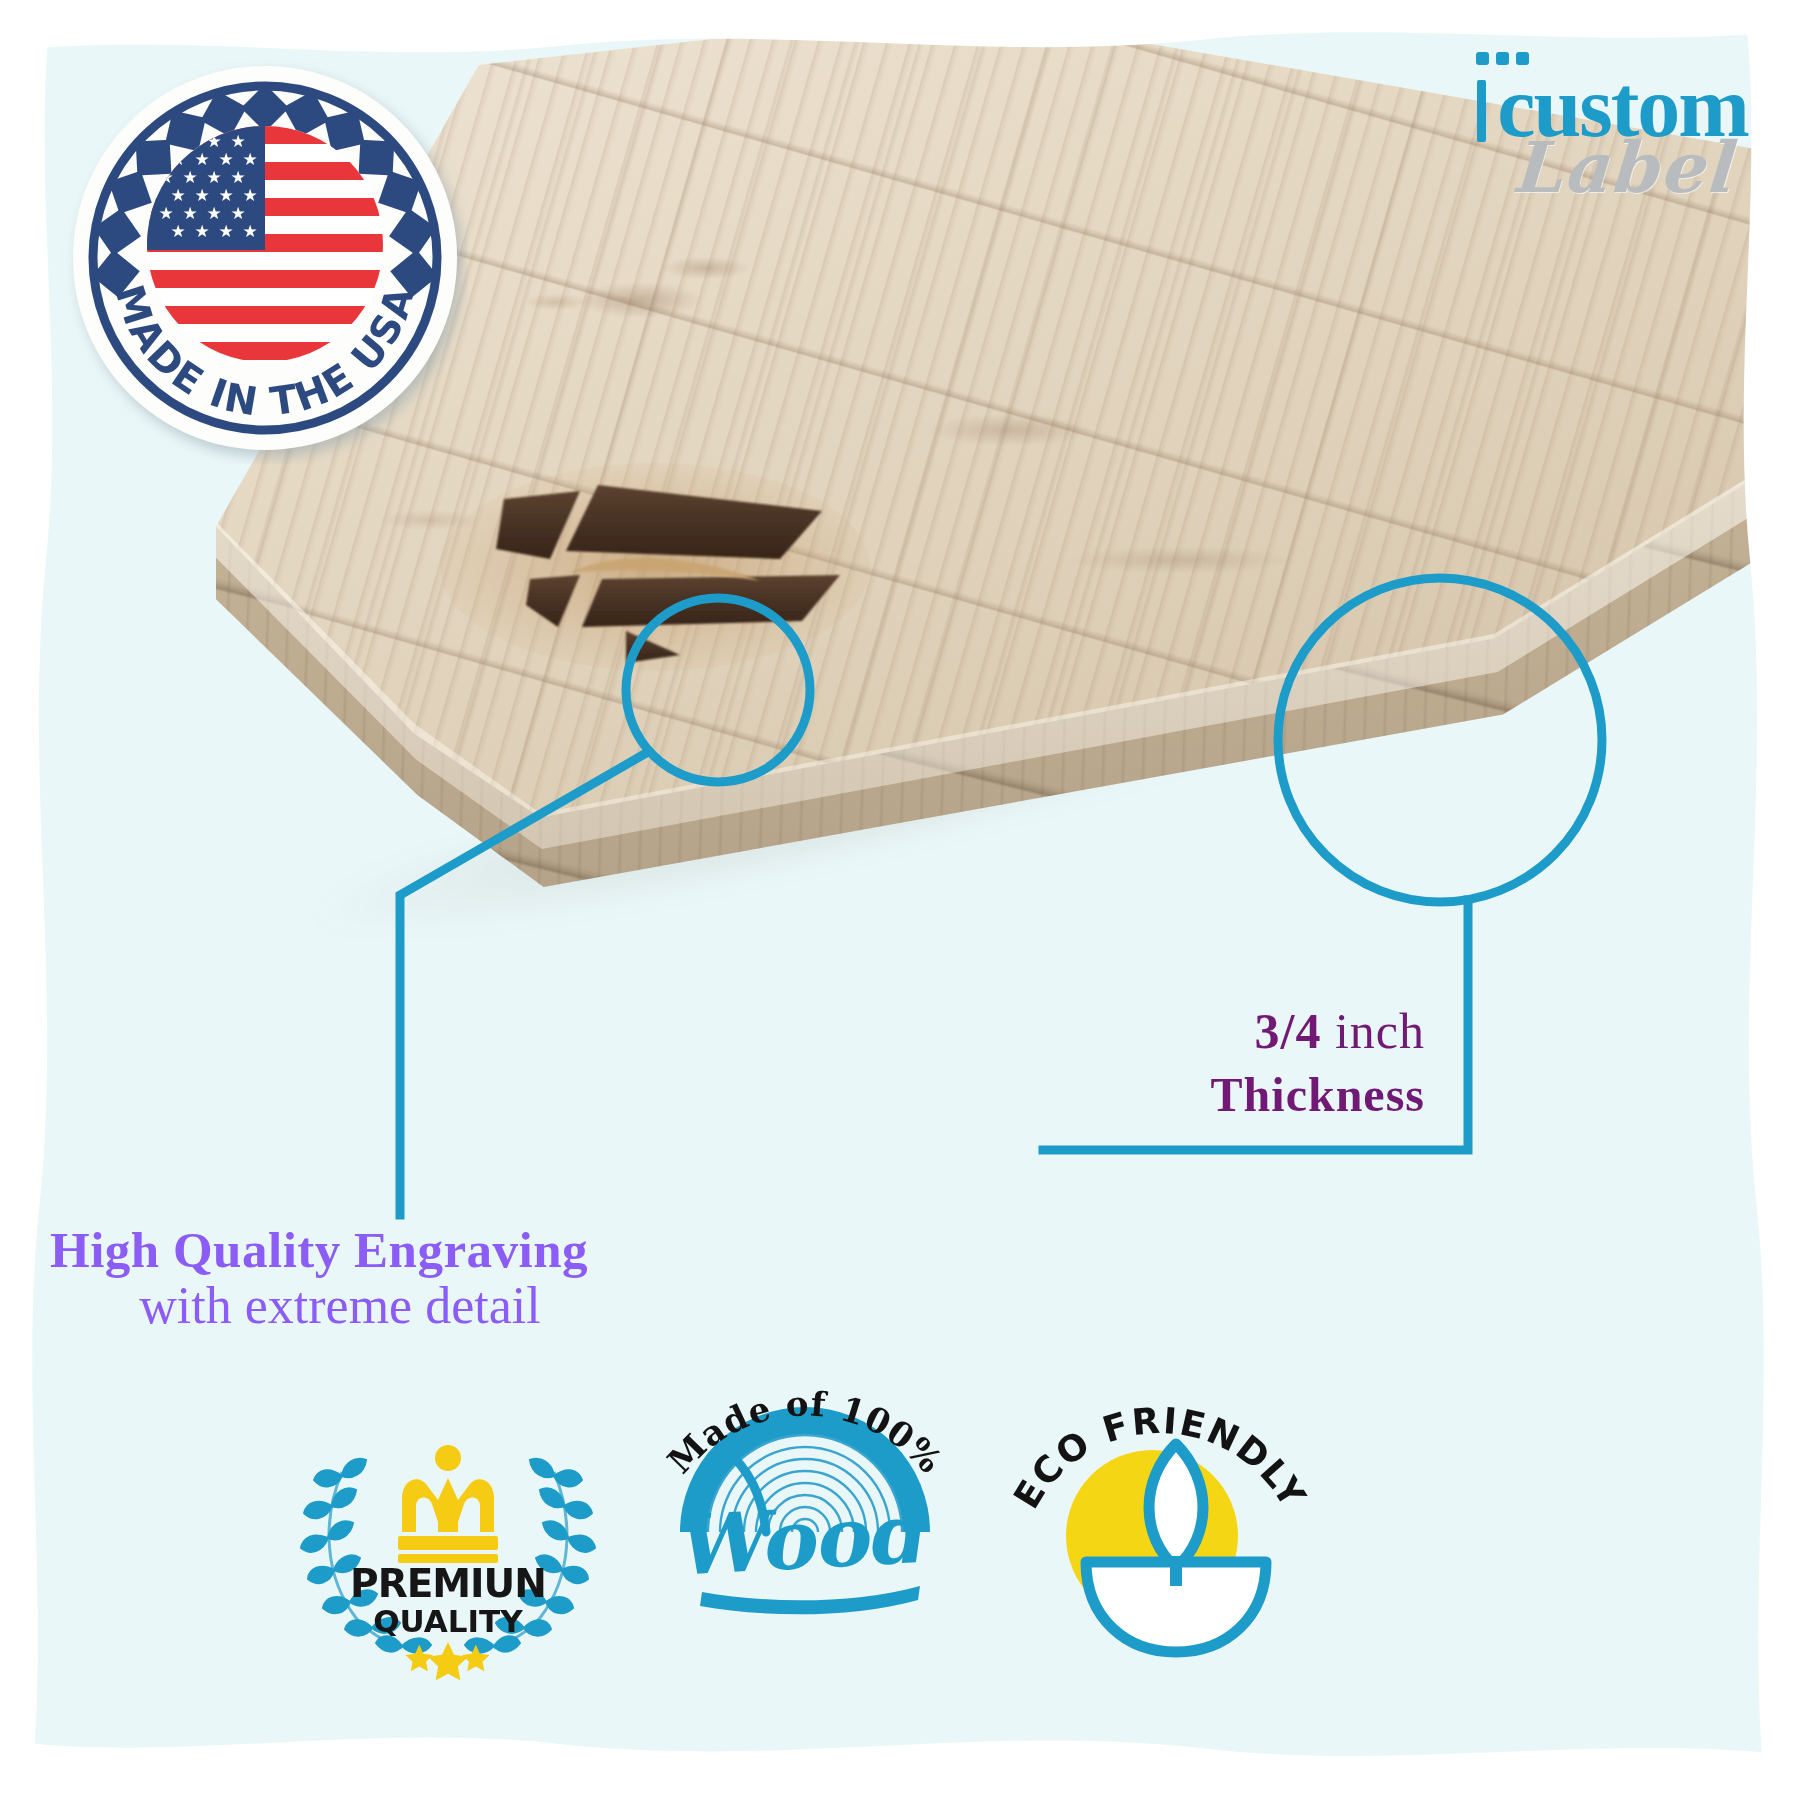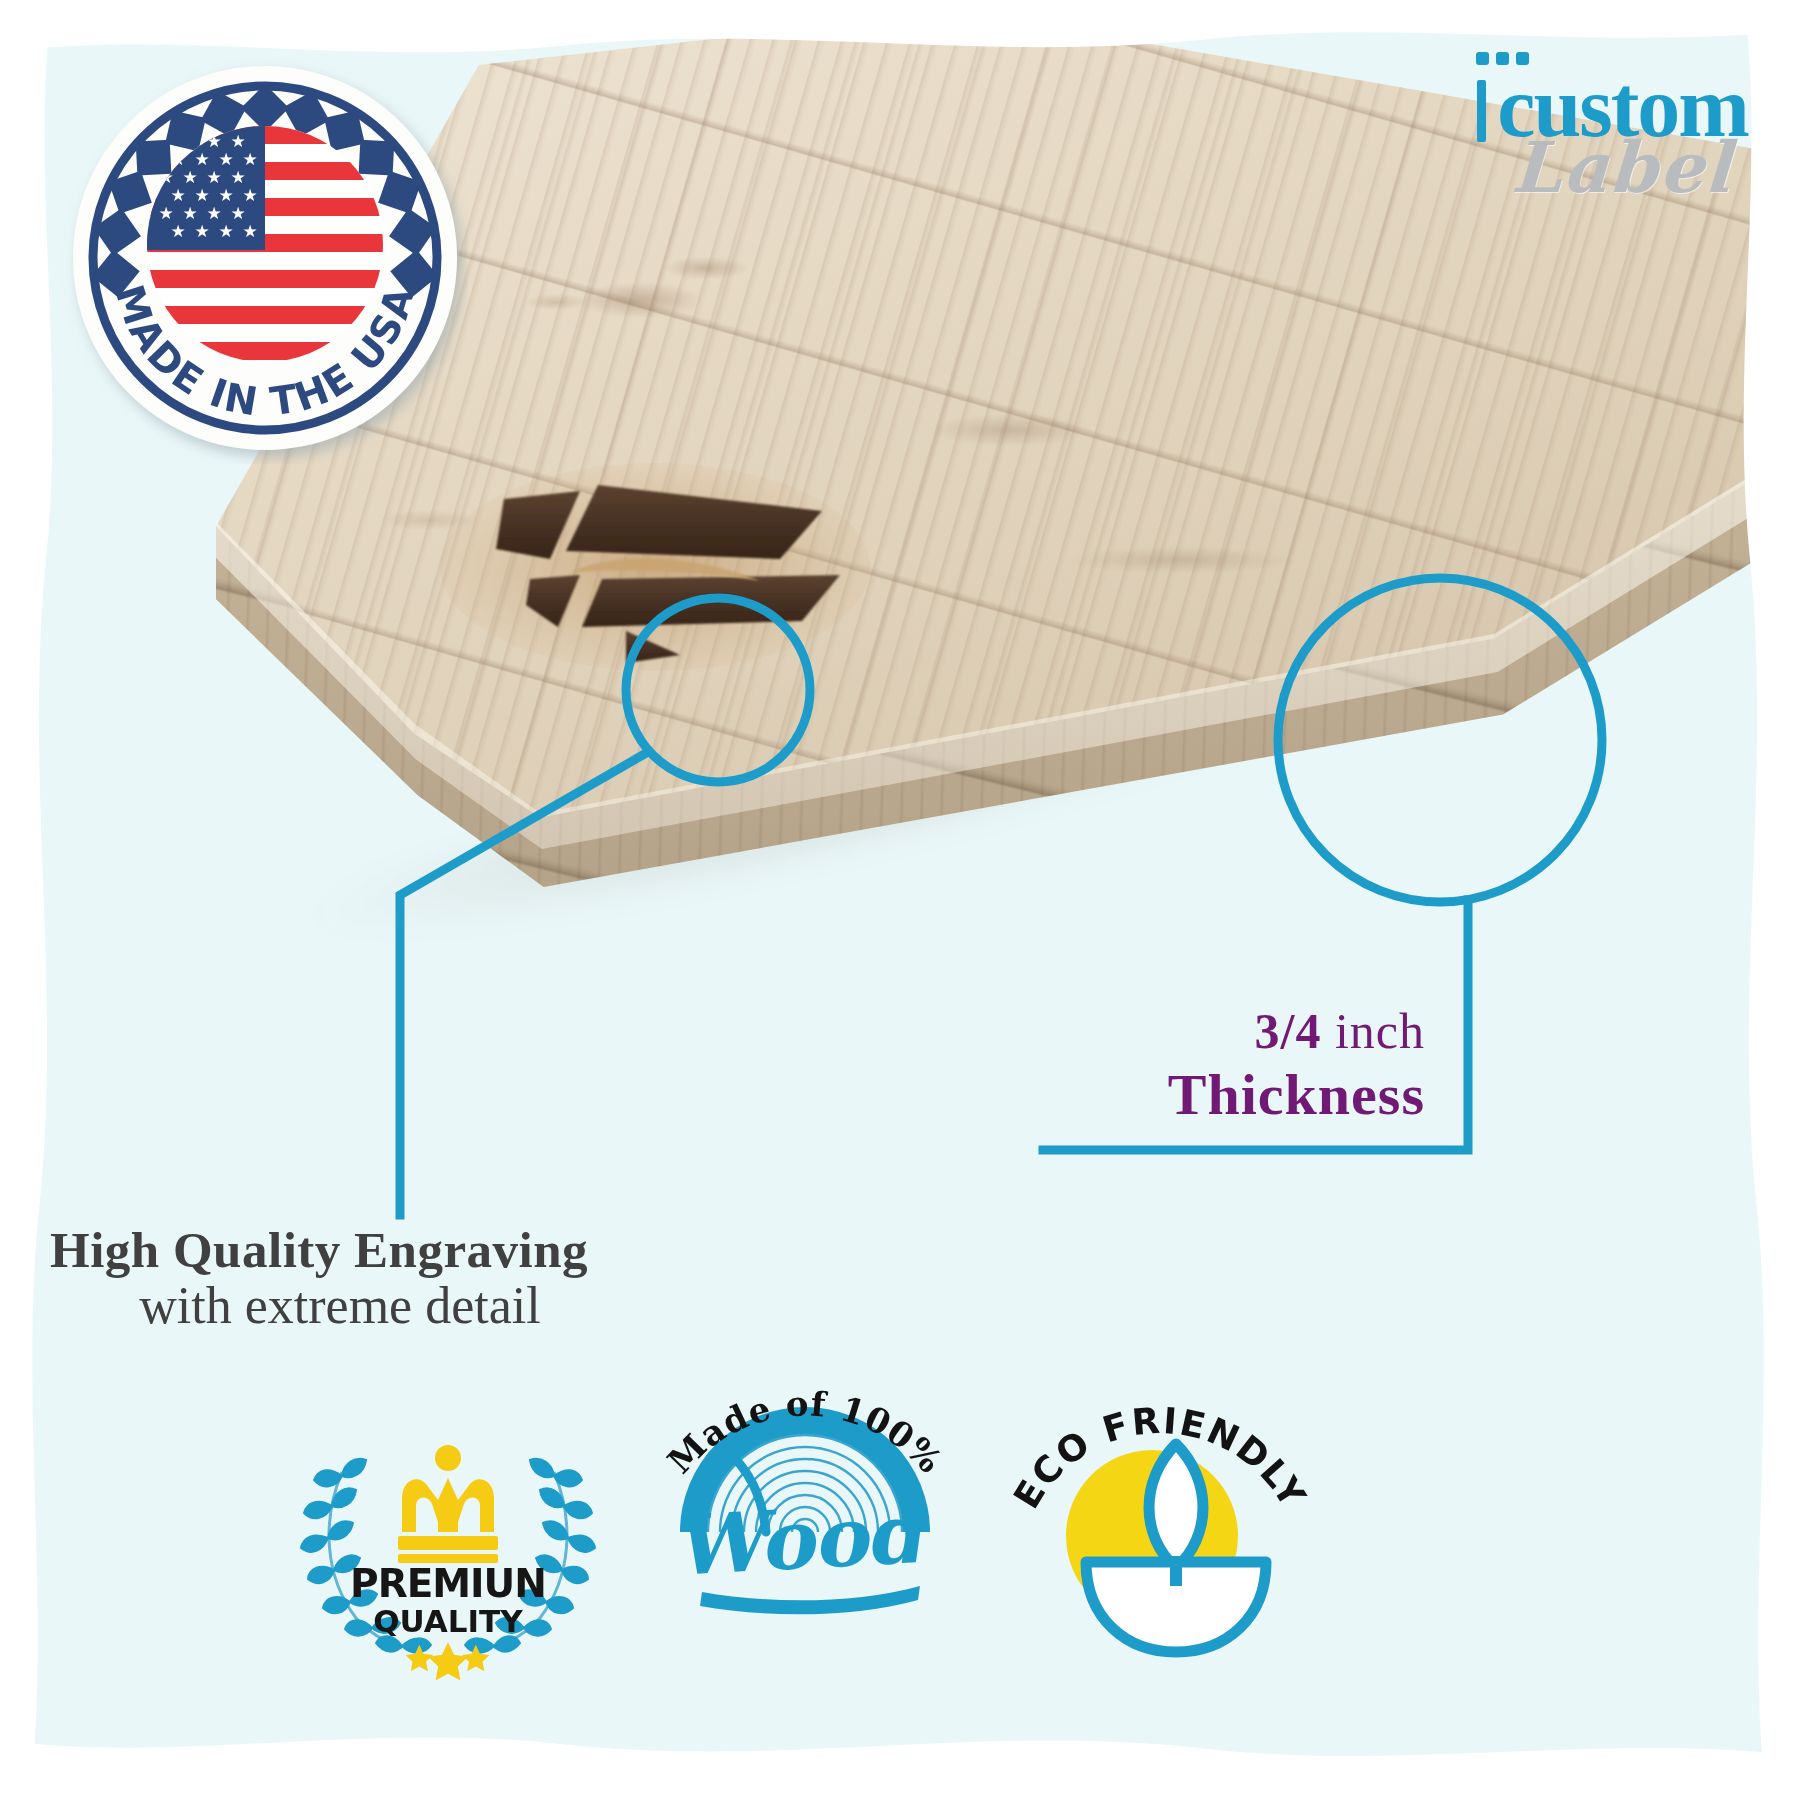--- a/index.html
+++ b/index.html
@@ -166,26 +166,26 @@
     text-shadow:1px 1px 0 rgba(255,255,255,.6);
   }
 
   
   #thickness-callout{
     position:absolute;left:905px;top:1000px;width:520px;text-align:right;
     font-family:Liberation Serif, serif;color:#701a75;
   }
   #thickness-callout .line1{font-size:50px;font-weight:bold;letter-spacing:1px;line-height:62px;}
   #thickness-callout .line1 .unit{font-weight:normal;}
-  #thickness-callout .line2{font-size:58px;font-weight:bold;letter-spacing:1px;line-height:66px;}
+  #thickness-callout .line2{font-size:48px;font-weight:bold;letter-spacing:1px;line-height:66px;}
 
   
   #engraving-callout{
     position:absolute;left:50px;top:1220px;width:680px;text-align:left;
-    font-family:"Liberation Serif", serif;color:#404040;
+    font-family:"Liberation Serif", serif;color:#8b5cf6;
   }
   #engraving-callout .line1{font-size:51px;font-weight:bold;letter-spacing:.5px;line-height:60px;}
   #engraving-callout .line2{font-size:52px;font-weight:normal;line-height:52px;text-align:center;width:580px;}
 
   
   #badge-premium{position:absolute;left:298px;top:1380px;width:300px;height:300px;}
   #badge-wood{position:absolute;left:640px;top:1320px;width:330px;height:300px;}
   #badge-eco{position:absolute;left:1000px;top:1340px;width:320px;height:320px;}
 </style>
 </head>

